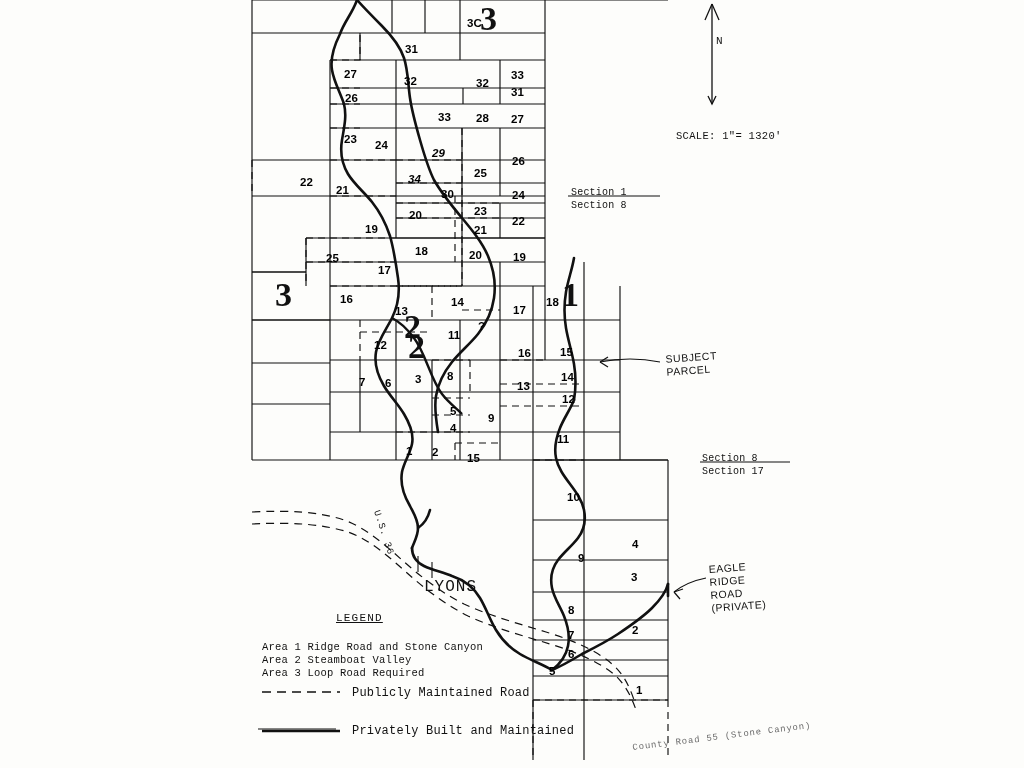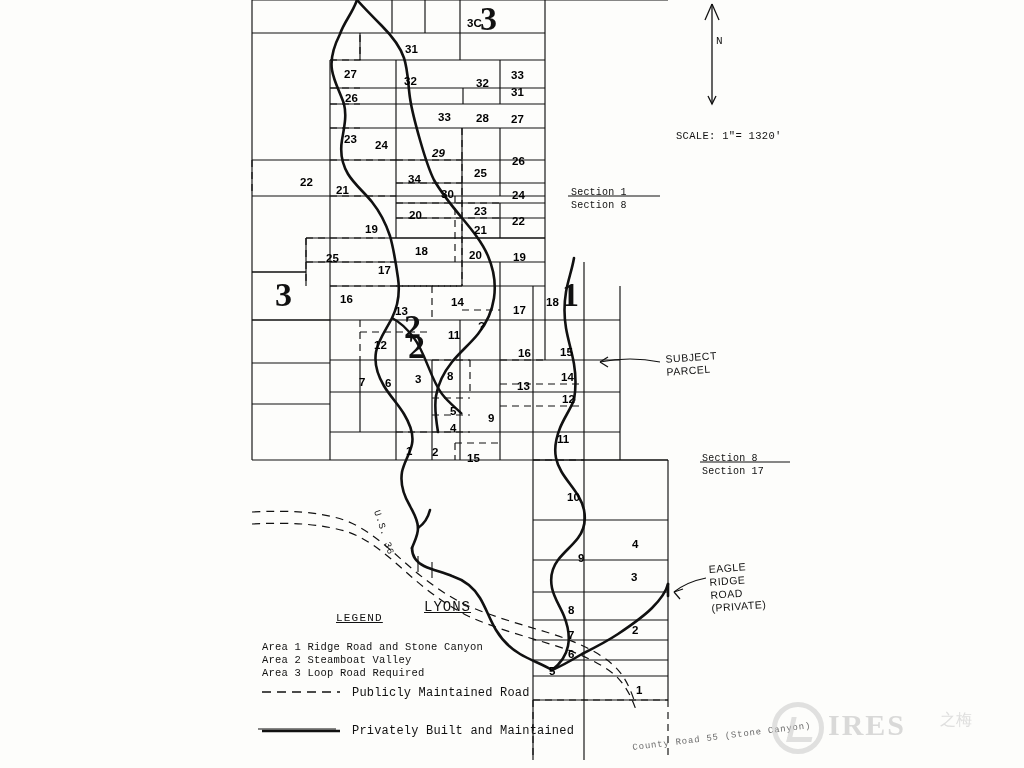--- a/index.html
+++ b/index.html
@@ -47,24 +47,22 @@
   }
   .legend-title {
     font-size: 11px;
     letter-spacing: 1.2px;
     text-decoration: underline;
     text-align: right;
   }
   .legend-line { font-size: 10.5px; letter-spacing: .2px; }
   .legend-key { font-size: 12px; letter-spacing: .2px; }
   .lyons-lbl {
-    font-size: 14px;
+    font-size: 16px;
     letter-spacing: 1px;
-    text-decoration: underline;
-    margin-top: 21px;
   }
   .us36 {
     font-size: 9.5px;
     letter-spacing: 1px;
     transform: rotate(72deg);
   }
   .cr55 {
     font-size: 9px;
     letter-spacing: .8px;
     transform: rotate(-7deg);
@@ -350,21 +348,21 @@
       <div class="lbl parcel-num" style="left: 511px; top: 70px;">33</div>
       <div class="lbl parcel-num" style="left: 511px; top: 87px;">31</div>
       <div class="lbl parcel-num" style="left: 345px; top: 93px;">26</div>
       <div class="lbl parcel-num" style="left: 438px; top: 112px;">33</div>
       <div class="lbl parcel-num" style="left: 476px; top: 113px;">28</div>
       <div class="lbl parcel-num" style="left: 511px; top: 114px;">27</div>
       <div class="lbl parcel-num" style="left: 344px; top: 134px;">23</div>
       <div class="lbl parcel-num" style="left: 375px; top: 140px;">24</div>
       <div class="lbl parcel-num" style="left: 432px; top: 148px; font-style: italic;">29</div>
       <div class="lbl parcel-num" style="left: 512px; top: 156px;">26</div>
-      <div class="lbl parcel-num" style="left: 408px; top: 174px;">34</div>
+      <div class="lbl parcel-num" style="left: 408px; top: 174px; font-style: italic;">34</div>
       <div class="lbl parcel-num" style="left: 474px; top: 168px;">25</div>
       <div class="lbl parcel-num" style="left: 441px; top: 189px;">30</div>
       <div class="lbl parcel-num" style="left: 512px; top: 190px;">24</div>
       <div class="lbl parcel-num" style="left: 300px; top: 177px;">22</div>
       <div class="lbl parcel-num" style="left: 336px; top: 185px;">21</div>
       <div class="lbl parcel-num" style="left: 474px; top: 206px;">23</div>
       <div class="lbl parcel-num" style="left: 409px; top: 210px;">20</div>
       <div class="lbl parcel-num" style="left: 512px; top: 216px;">22</div>
       <div class="lbl parcel-num" style="left: 365px; top: 224px;">19</div>
       <div class="lbl parcel-num" style="left: 474px; top: 225px;">21</div>
@@ -438,19 +436,14 @@
   <div class="lbl cr55" style="left:632px; top:733px;">County Road 55 (Stone Canyon)</div>
   <div class="lbl lyons-lbl" style="left:424px; top:579px;">LYONS</div>
 
   <div class="lbl legend-title" style="left:336px; top:613px;">LEGEND</div>
   <div class="lbl legend-line" style="left:262px; top:642px;text-align:center;">Area 1 Ridge Road and Stone Canyon</div>
   <div class="lbl legend-line" style="left:262px; top:655px;">Area 2 Steamboat Valley</div>
   <div class="lbl legend-line" style="left:262px; top:668px;">Area 3 Loop Road Required</div>
   <div class="lbl legend-key" style="left:352px; top:687px;">Publicly Maintained Road</div>
   <div class="lbl legend-key" style="left:352px; top:725px;">Privately Built and Maintained</div>
 
-  <div id="watermark">
-    <div class="wm-ring"></div>
-    <div class="wm-text">IRES</div>
-    <div class="wm-sub">之梅</div>
-  </div>
 
 </div>
 
 </body></html>

